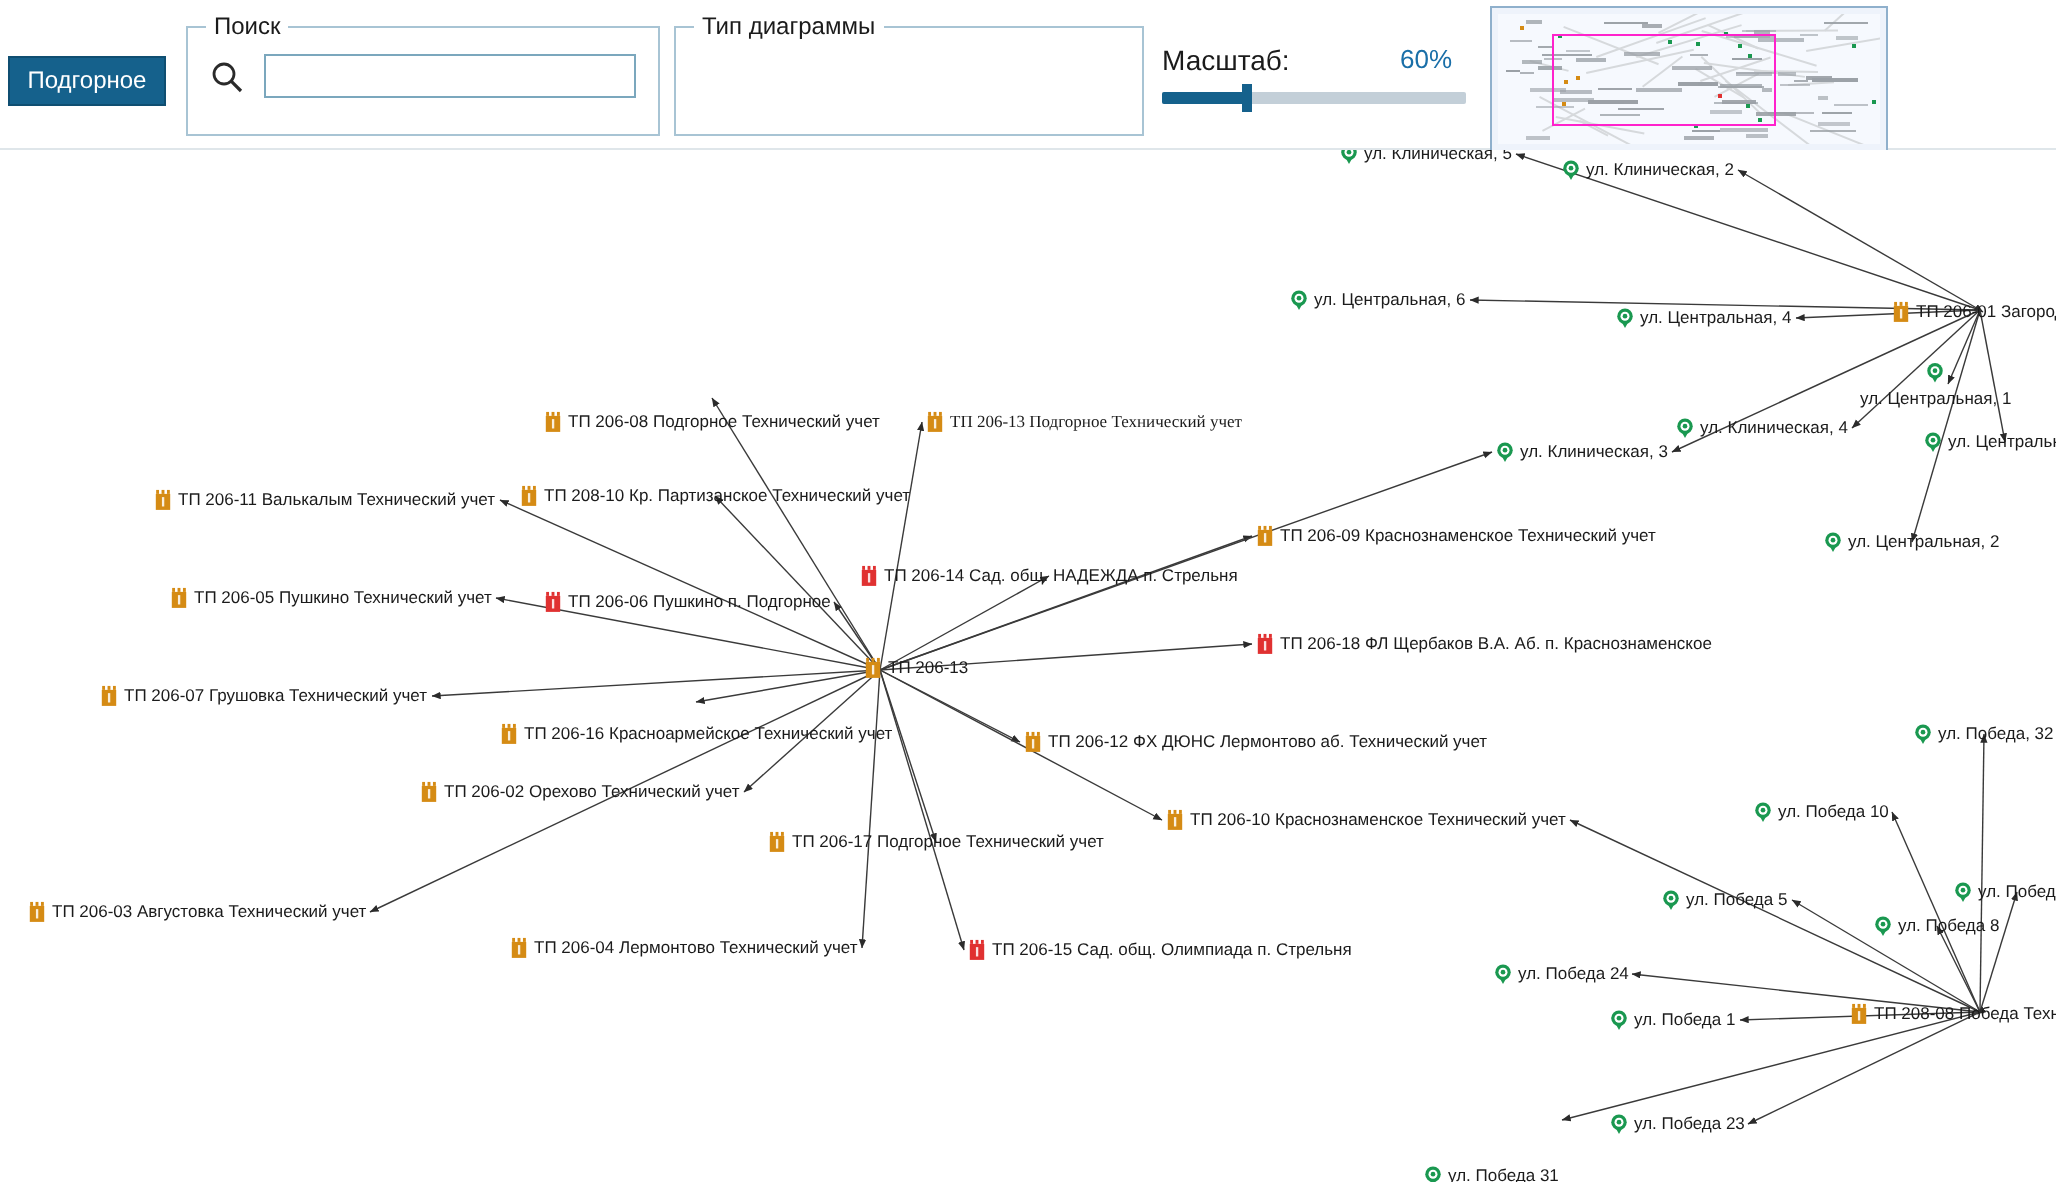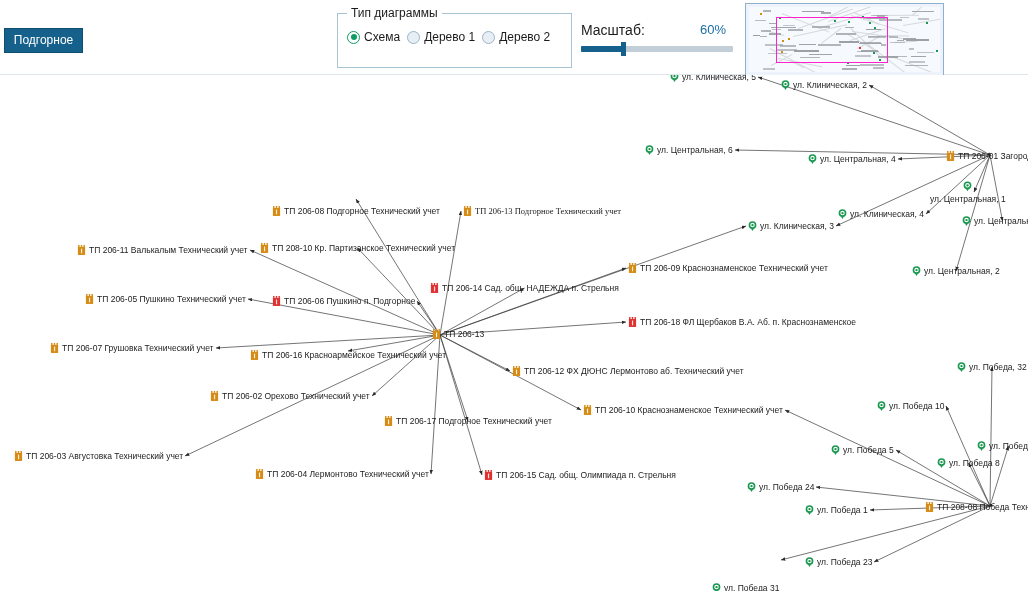--- a/index.html
+++ b/index.html
@@ -148,37 +148,31 @@
 </style>
 </head>
 <body>
 
 <div id="app">
 
   <div class="toolbar">
 
     <div class="refresh-btn">Подгорное</div>
 
+    <div class="group" id="search-group">
+      <div class="group-title">Поиск</div>
+      <svg class="search-icon" viewBox="0 0 17 17">
+        <circle cx="7" cy="7" r="5" fill="none" stroke="#2a2a2a" stroke-width="1.4"></circle>
+        <line x1="10.7" y1="10.7" x2="15.5" y2="15.5" stroke="#2a2a2a" stroke-width="1.6"></line>
+      </svg>
+      <input class="search-input" type="text" placeholder="" style="">
+    </div>
 
     <div class="group" id="charttype-group">
       <div class="group-title">Тип диаграммы</div>
-      <div class="radio-row">
-        <div class="radio-item">
-          <span class="radio-dot on"></span>
-          <span class="radio-label">Схема</span>
-        </div>
-        <div class="radio-item">
-          <span class="radio-dot"></span>
-          <span class="radio-label">Дерево 1</span>
-        </div>
-        <div class="radio-item">
-          <span class="radio-dot"></span>
-          <span class="radio-label">Дерево 2</span>
-        </div>
-      </div>
     </div>
 
     <div class="zoom-block">
       <div class="zoom-label">Масштаб:</div>
       <div class="zoom-value">60%</div>
       <div class="slider">
         <div class="slider-track"></div>
         <div class="slider-fill" style="width: 42px;"></div>
         <div class="slider-thumb" style="left: 40px;"></div>
       </div>
@@ -530,21 +524,21 @@
         <div class="node" style="left: 50px; top: 273px;">
           <svg class="node-icon" viewBox="0 0 10 12">
             <rect x="1.2" y="0.4" width="1.6" height="2.2" fill="#d58b14"></rect>
             <rect x="4.2" y="0.4" width="1.6" height="2.2" fill="#d58b14"></rect>
             <rect x="7.2" y="0.4" width="1.6" height="2.2" fill="#d58b14"></rect>
             <rect x="1.0" y="2.6" width="8.0" height="8.9" fill="#d58b14"></rect>
             <rect x="4.4" y="4.4" width="1.3" height="5.2" fill="#ffffff" opacity="0.85"></rect>
           </svg>
           <span class="node-label">ТП 206-07 Грушовка Технический учет</span>
         </div>
-        <div class="node" style="left: 250px; top: 280px; justify-content: flex-end;">
+        <div class="node" style="left: 250px; top: 292px; justify-content: flex-end;">
           <svg class="node-icon" viewBox="0 0 10 12">
             <rect x="1.2" y="0.4" width="1.6" height="2.2" fill="#d58b14"></rect>
             <rect x="4.2" y="0.4" width="1.6" height="2.2" fill="#d58b14"></rect>
             <rect x="7.2" y="0.4" width="1.6" height="2.2" fill="#d58b14"></rect>
             <rect x="1.0" y="2.6" width="8.0" height="8.9" fill="#d58b14"></rect>
             <rect x="4.4" y="4.4" width="1.3" height="5.2" fill="#ffffff" opacity="0.85"></rect>
           </svg>
           <span class="node-label">ТП 206-16 Красноармейское Технический учет</span>
         </div>
         <div class="node" style="left: 512px; top: 296px;">

